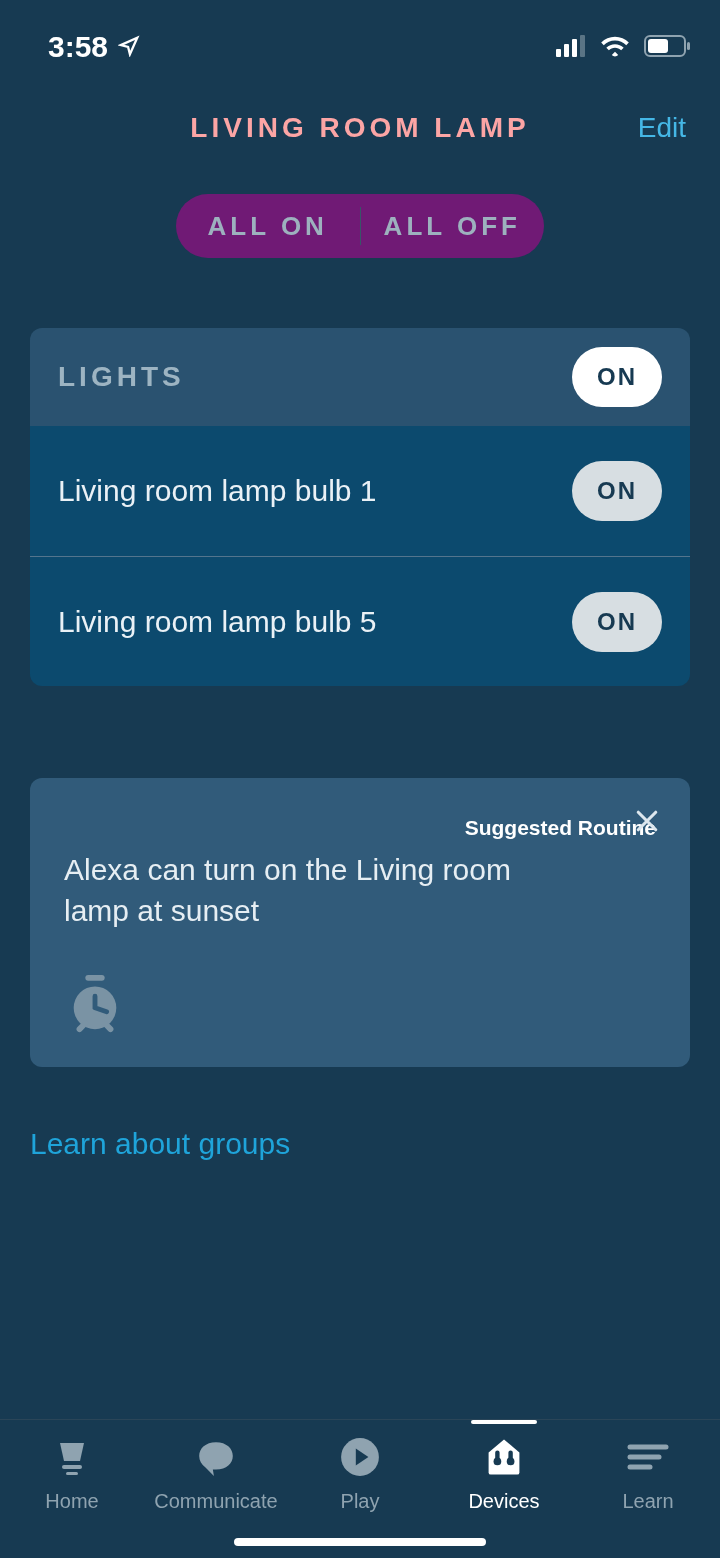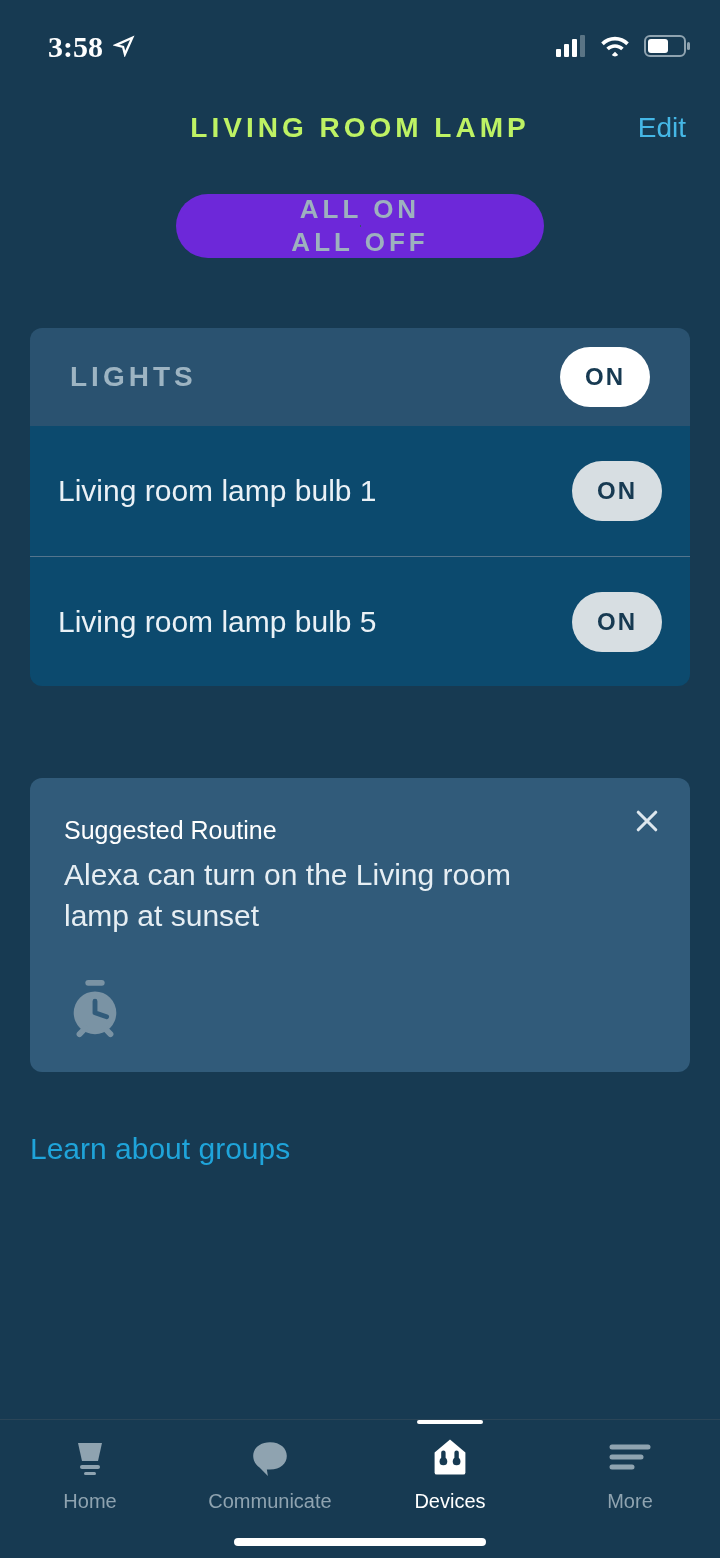--- a/index.html
+++ b/index.html
@@ -15,53 +15,52 @@
   .status-bar {
     display: flex;
     justify-content: space-between;
     align-items: center;
     padding: 22px 30px 0 48px;
     height: 72px;
     font-size: 30px;
     font-weight: 600;
   }
   .status-right { display: flex; gap: 14px; align-items: center; }
-  .status-time { display: flex; align-items: center; gap: 10px; font-family: Liberation Serif, serif; }
+  .status-time { display: flex; align-items: center; gap: 10px; }
 
   
   .header {
     position: relative;
     text-align: center;
     margin-top: 40px;
   }
   .header-title {
     font-size: 28px;
     font-weight: 700;
     letter-spacing: 4px;
-    color: #bef264;
+    color: #fca5a5;
   }
   .header-edit {
     position: absolute;
     right: 34px;
     top: 0;
     font-size: 28px;
     color: #45B7E6;
     font-weight: 400;
   }
 
   
   .seg-wrap { display:flex; justify-content:center; margin-top: 50px; }
   .seg {
     display: flex;
-    background: #6d28d9;
+    background: #701a75;
     border-radius: 36px;
     height: 64px;
     width: 368px;
     align-items: center;
-    flex-direction: column;
   }
   .seg button {
     flex: 1;
     background: none;
     border: none;
     font-size: 26px;
     font-weight: 700;
     letter-spacing: 4px;
     color: #9DB1BE;
   }
@@ -73,21 +72,21 @@
   .card {
     margin: 70px 30px 0;
     border-radius: 12px;
     overflow: hidden;
   }
   .card-header {
     background: #2A5270;
     display: flex;
     align-items: center;
     justify-content: space-between;
-    padding: 0 40px;
+    padding: 0 28px;
     height: 98px;
   }
   .card-header-label {
     font-size: 28px;
     font-weight: 700;
     letter-spacing: 4px;
     color: #9DB4C2;
   }
   .card-body { background: #0c4a6e; }
   .row {
@@ -116,21 +115,21 @@
   .toggle.grey  { background: #D7DEE2; color: #173A52; }
 
   
   .routine {
     margin: 92px 30px 0;
     background: #315B7A;
     border-radius: 12px;
     padding: 38px 34px 30px;
     position: relative;
   }
-  .routine-title { font-size: 25px; font-weight: 400; margin-bottom: 10px; }
+  .routine-title { font-size: 21px; font-weight: 700; margin-bottom: 10px; text-align: right; }
   .routine-desc  { font-size: 30px; line-height: 1.35; color: #E6EEF3; max-width: 520px; }
   .routine-close { position: absolute; top: 28px; right: 28px; }
   .routine-bottom {
     display: flex;
     justify-content: space-between;
     align-items: flex-end;
     margin-top: 40px;
   }
   .routine-enable {
     font-size: 30px;
@@ -289,36 +288,45 @@
     <span>Home</span>
   </div>
   <div class="tab">
     <span class="tab-icon">
       <svg width="42" height="42" viewBox="0 0 40 40" fill="#8FA3B0">
         <path d="M20 6 C10 6 4 12 4 19 C4 26 10 32 20 32 C21 32 22 32 23 31.8 L22 38 L30 30 C34 27 36 23 36 19 C36 12 30 6 20 6 Z" transform="scale(-1,1) translate(-40,0)"></path>
       </svg>
     </span>
     <span>Communicate</span>
   </div>
+  <div class="tab">
+    <span class="tab-icon">
+      <svg width="42" height="42" viewBox="0 0 40 40" fill="#8FA3B0">
+        <circle cx="20" cy="20" r="18"></circle>
+        <path d="M16 12 L28 20 L16 28 Z" fill="#173A52"></path>
+      </svg>
+    </span>
+    <span>Play</span>
+  </div>
   <div class="tab active">
     <span class="tab-icon">
       <svg width="44" height="44" viewBox="0 0 40 40" fill="#fff">
         <path d="M20 4 L34 16 V34 Q34 36 32 36 H8 Q6 36 6 34 V16 Z"></path>
         <path d="M14 22 V16 M26 22 V16" stroke="#173A52" stroke-width="4" stroke-linecap="round"></path>
         <circle cx="14" cy="24" r="3.5" fill="#173A52"></circle>
         <circle cx="26" cy="24" r="3.5" fill="#173A52"></circle>
       </svg>
     </span>
     <span>Devices</span>
   </div>
   <div class="tab">
     <span class="tab-icon">
       <svg width="44" height="36" viewBox="0 0 44 36" stroke="#8FA3B0" stroke-width="5" stroke-linecap="round">
         <line x1="4" y1="8" x2="40" y2="8"></line>
         <line x1="4" y1="18" x2="33" y2="18"></line>
         <line x1="4" y1="28" x2="24" y2="28"></line>
       </svg>
     </span>
-    <span>More</span>
+    <span>Learn</span>
   </div>
 </div>
 
 <div class="home-indicator"></div>
 
 </body></html>

